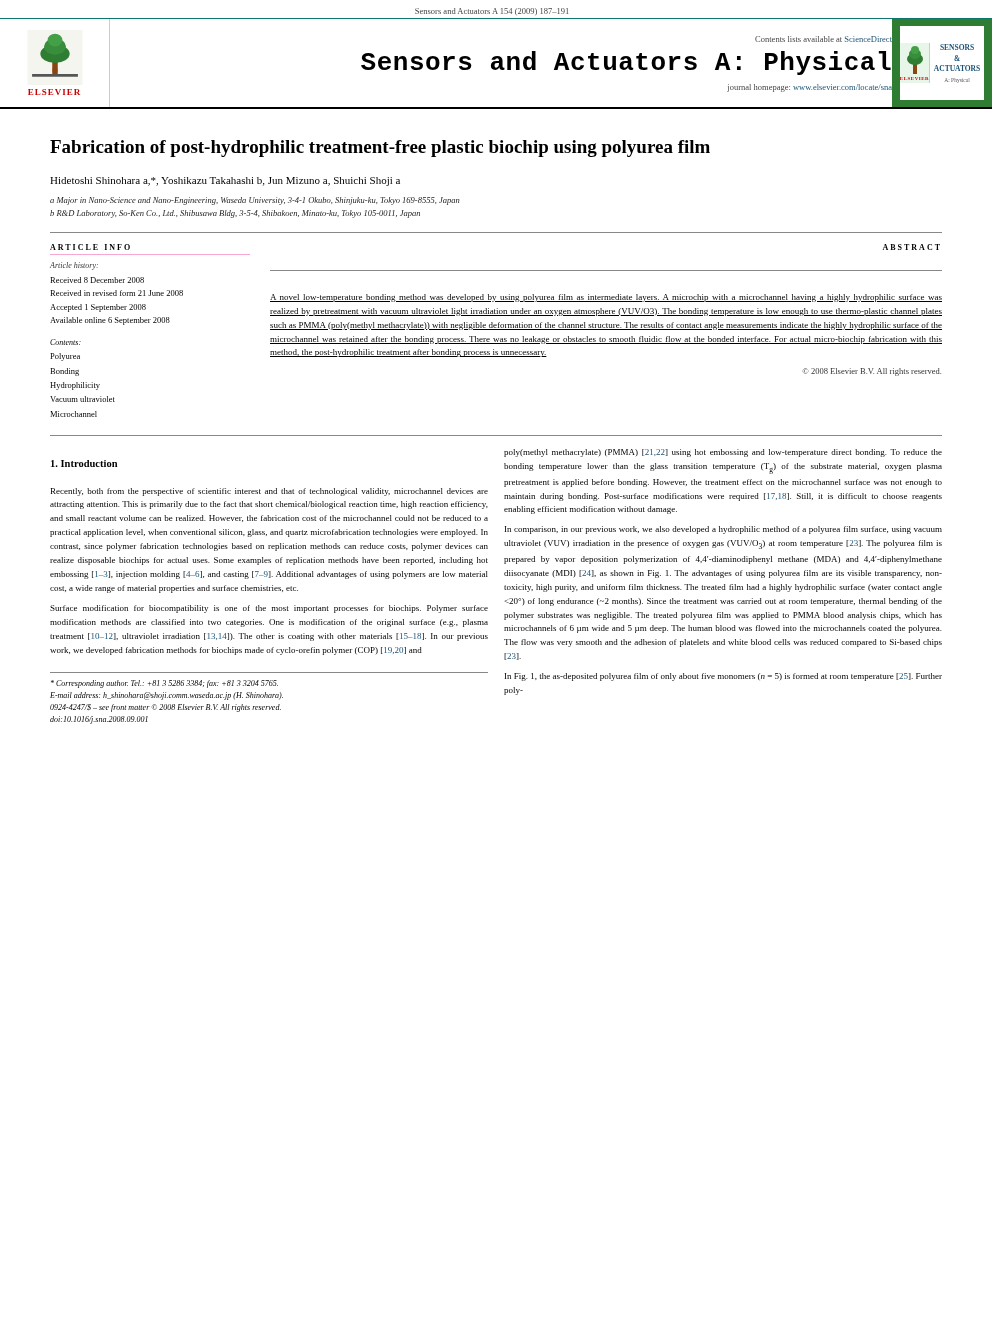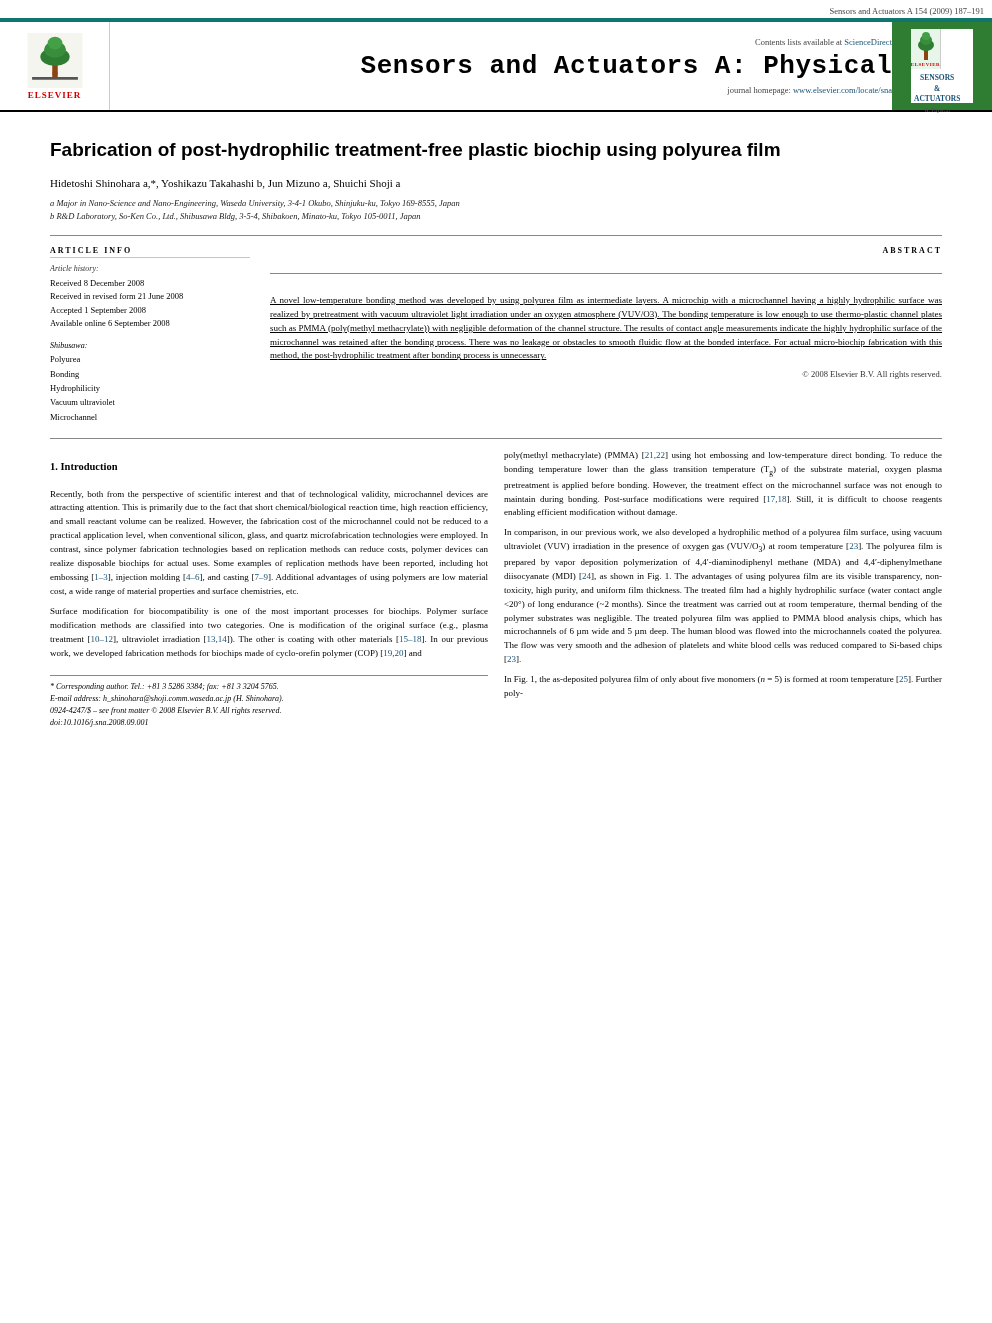--- a/index.html
+++ b/index.html
@@ -7,25 +7,25 @@
       background: #fff;
       font-family: 'Times New Roman', Times, serif;
       font-size: 10px;
       color: #000;
       width: 992px;
       min-height: 1323px;
     }
 
     
     .header-top {
-      text-align: right;
+      text-align: center;
       font-size: 8.5px;
       color: #444;
       padding: 6px 8px 2px 0;
-      border-bottom: 4px solid #0f766e;
+      border-bottom: 1px solid #0f766e;
     }
 
     .journal-header {
       display: flex;
       align-items: stretch;
       border-bottom: 2px solid #000;
       margin-bottom: 0;
     }
 
     .elsevier-logo {
@@ -92,21 +92,21 @@
     }
 
     
     .paper-content {
       padding: 18px 50px 18px 50px;
     }
 
     .paper-title {
       font-size: 19px;
       font-weight: bold;
-      font-family: Liberation Sans, sans-serif;
+      font-family: Liberation Serif, serif;
       line-height: 1.3;
       margin-bottom: 12px;
       margin-top: 8px;
     }
 
     .authors {
       font-size: 11px;
       margin-bottom: 6px;
       line-height: 1.5;
     }
@@ -248,25 +248,25 @@
       background: #2e7d32;
       width: 100px;
       height: 88px;
       display: flex;
       align-items: center;
       justify-content: center;
     }
 
     .sa-logo-inner {
       background: #fff;
-      width: 62px;
+      width: 84px;
       height: 74px;
       display: flex;
-      flex-direction: column;
-      align-items: flex-start;
+      flex-direction: row;
+      align-items: center;
     }
 
     .sa-left {
       width: 30px;
       display: flex;
       flex-direction: column;
       align-items: center;
       justify-content: center;
       background: #e8f5e9;
       border-right: 1px solid #ccc;
@@ -364,21 +364,21 @@
   <div class="article-info-row">
 
     <div class="article-info-col">
       <div class="section-label">ARTICLE INFO</div>
       <div class="article-history-label">Article history:</div>
       <div class="history-item">Received 8 December 2008</div>
       <div class="history-item">Received in revised form 21 June 2008</div>
       <div class="history-item">Accepted 1 September 2008</div>
       <div class="history-item">Available online 6 September 2008</div>
 
-      <div class="keywords-label">Shibusawa:</div>
+      <div class="keywords-label">Contents:</div>
       <div class="keyword-item">Polyurea</div>
       <div class="keyword-item">Bonding</div>
       <div class="keyword-item">Hydrophilicity</div>
       <div class="keyword-item">Vacuum ultraviolet</div>
       <div class="keyword-item">Microchannel</div>
     </div>
 
     <div class="abstract-col">
       <div class="section-label">ABSTRACT</div>
       <div class="abstract-text">A novel low-temperature bonding method was developed by using polyurea film as intermediate layers. A microchip with a microchannel having a highly hydrophilic surface was realized by pretreatment with vacuum ultraviolet light irradiation under an oxygen atmosphere (VUV/O3). The bonding temperature is low enough to use thermo-plastic channel plates such as PMMA (poly(methyl methacrylate)) with negligible deformation of the channel structure. The results of contact angle measurements indicate the highly hydrophilic surface of the microchannel was retained after the bonding process. There was no leakage or obstacles to smooth fluidic flow at the bonded interface. For actual micro-biochip fabrication with this method, the post-hydrophilic treatment after bonding process is unnecessary.</div>

